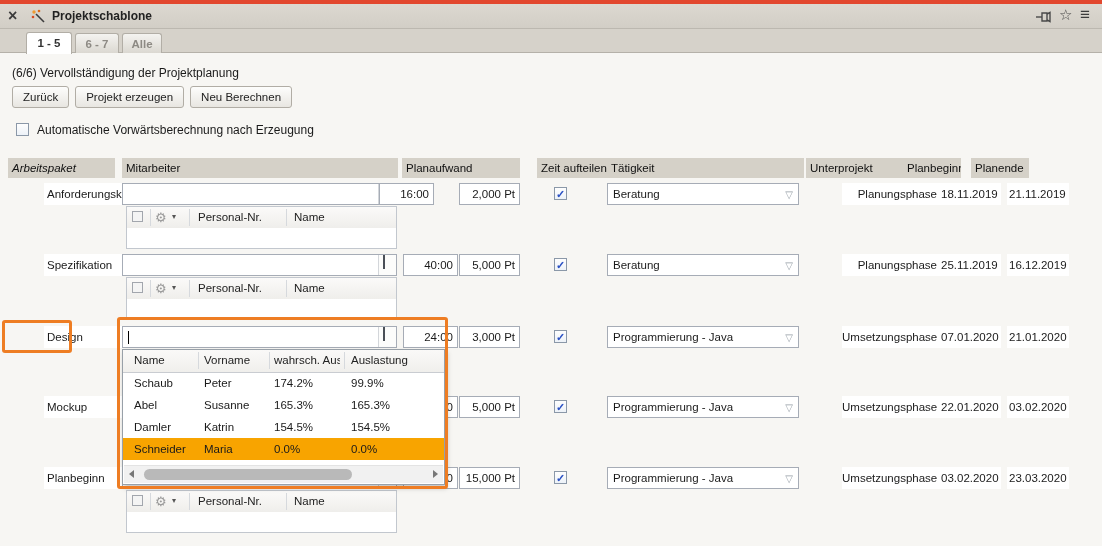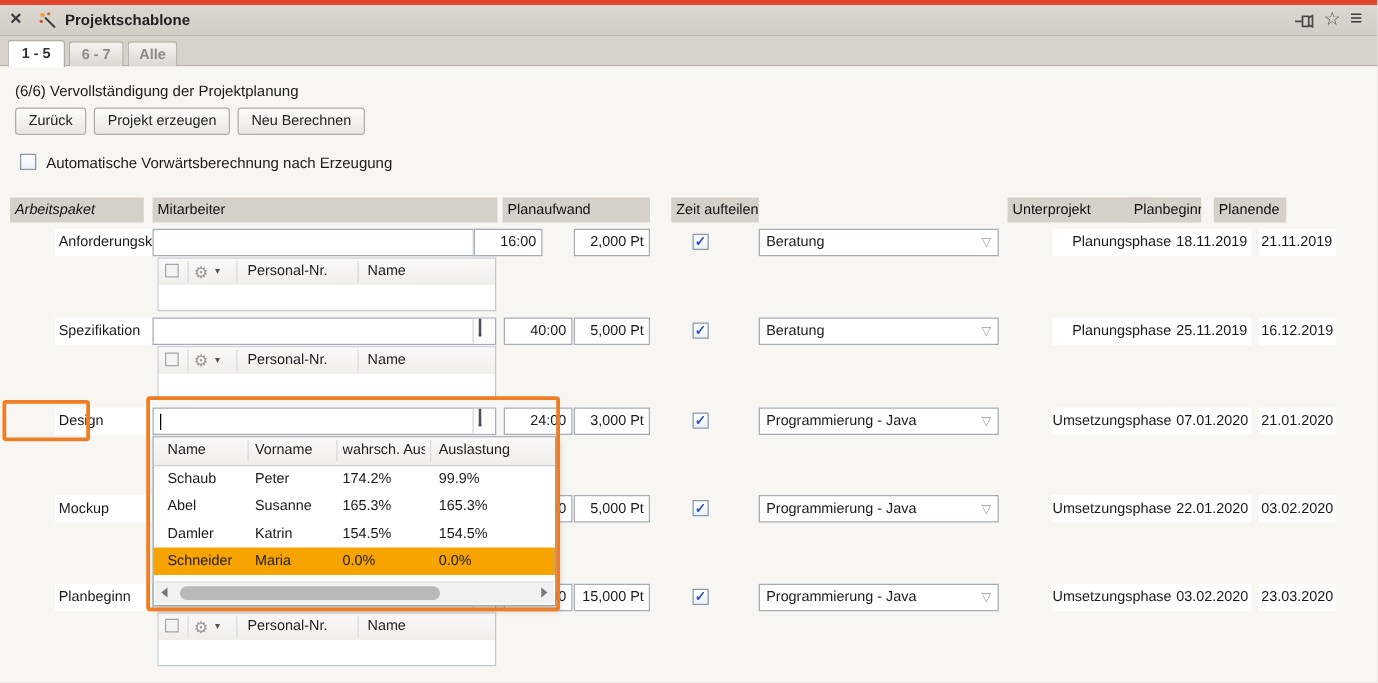--- a/index.html
+++ b/index.html
@@ -8,21 +8,21 @@
   .accent{left:0;top:0;width:1102px;height:4px;background:#e2472e;}
   .titlebar{left:0;top:4px;width:1102px;height:25px;background:linear-gradient(#dcd8d0,#d2cec6);border-bottom:1px solid #bcb8b0;}
   .tb-close{left:8px;top:3px;font-size:16px;font-weight:bold;color:#3c3c3c;cursor:pointer;line-height:18px;}
   .tb-wand{left:30px;top:4px;}
   .tb-title{left:52px;top:5px;font-size:12px;font-weight:bold;color:#222;}
   .tb-pin{left:1035px;top:5px;cursor:pointer;}
   .tb-star{left:1059px;top:2px;font-size:15px;color:#4a4a4a;cursor:pointer;}
   .tb-menu{left:1080px;top:1px;font-size:17px;font-weight:bold;color:#3c3c3c;cursor:pointer;}
   .tabstrip{left:0;top:29px;width:1102px;height:24px;background:#d6d2ca;border-bottom:1px solid #b5b1a9;}
   .tab{top:3px;height:21px;line-height:20px;text-align:center;font-weight:bold;font-size:11.5px;
-       border:1px solid #b2aea6;border-bottom:none;border-radius:3px 3px 0 0;cursor:pointer;}
+       border:1px solid #b2aea6;border-bottom:none;border-radius:3px 3px 0 0;cursor:pointer;margin-left:20px;}
   .tab.active{background:#fff;color:#333;height:22px;z-index:2;}
   .tab.inactive{background:linear-gradient(#f4f3f0,#dbd8d1);color:#8d8a84;top:4px;height:20px;}
   .content{left:0;top:53px;width:1102px;height:493px;background:#f7f6f3;}
   .step-label{left:12px;top:66px;font-size:12px;}
   .btnrow{left:12px;top:86px;display:flex;gap:6px;}
   .btn{font-family:"Liberation Sans",sans-serif;font-size:11.5px;color:#222;height:22px;padding:0 10px;
        background:linear-gradient(#fdfdfc,#e8e6e1);border:1px solid #b1ada5;border-radius:3px;cursor:pointer;}
   .cb{width:13px;height:13px;background:linear-gradient(#fefefe,#edf2f8);border:1px solid #8b98a8;
       text-align:center;line-height:12px;font-size:11px;font-weight:bold;color:#2b51c4;cursor:pointer;}
   .cb.plain{background:#f4f4f4;border:1px solid #a2a6ad;}
@@ -101,20 +101,21 @@
   </div>
   <div class="abs cb" style="left:16px;top:123px;">
     <span style="visibility: hidden;">✓</span>
   </div>
   <div class="abs cb-label" style="left:37px;top:123px;">Automatische Vorwärtsberechnung nach Erzeugung</div>
 
   <div class="abs hcell" style="left:8px;top:158px;width:107px;font-style:italic;">Arbeitspaket</div>
   <div class="abs hcell" style="left:122px;top:158px;width:276px;">Mitarbeiter</div>
   <div class="abs hcell" style="left:402px;top:158px;width:118px;">Planaufwand</div>
   <div class="abs hcell" style="left:537px;top:158px;width:70px;">Zeit aufteilen</div>
+  <div class="abs hcell" style="left:607px;top:158px;width:197px;">Tätigkeit</div>
   <div class="abs hcell" style="left:806px;top:158px;width:113px;">Unterprojekt</div>
   <div class="abs hcell" style="left:903px;top:158px;width:58px;">Planbeginn</div>
   <div class="abs hcell" style="left:971px;top:158px;width:58px;">Planende</div>
 
   <div>
     <div class="abs wcell" style="left:8px;top:183px;width:107px;padding-left:3px;">Anforderungskatalog</div>
     <div class="abs combo" style="left:122px;top:183px;width:275px;">
       <span class="abs" style="left:5px;top:1px;line-height:20px;"></span>
       <span class="combo-btn"><span class="chev"></span></span>
     </div>

